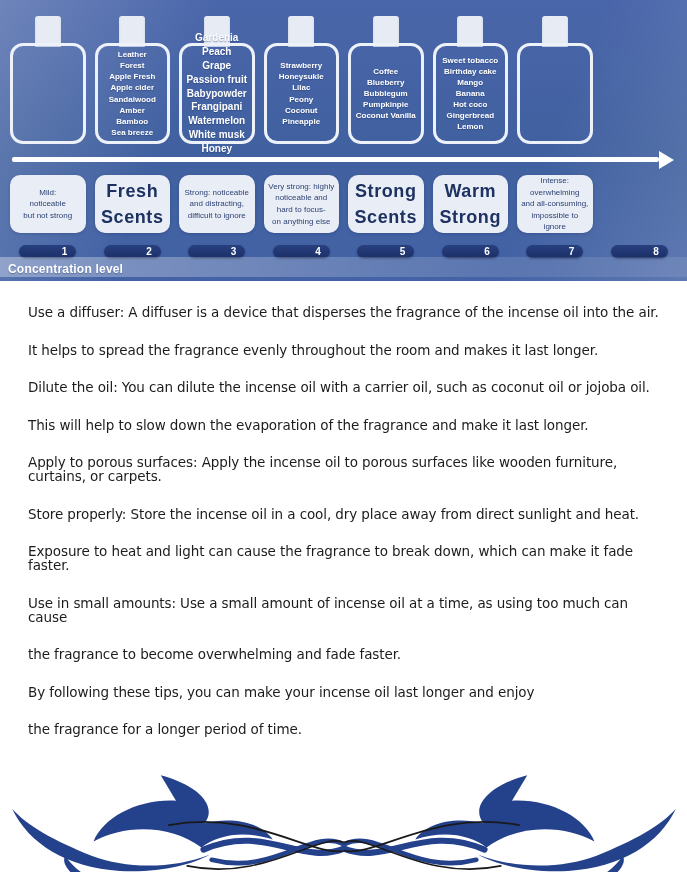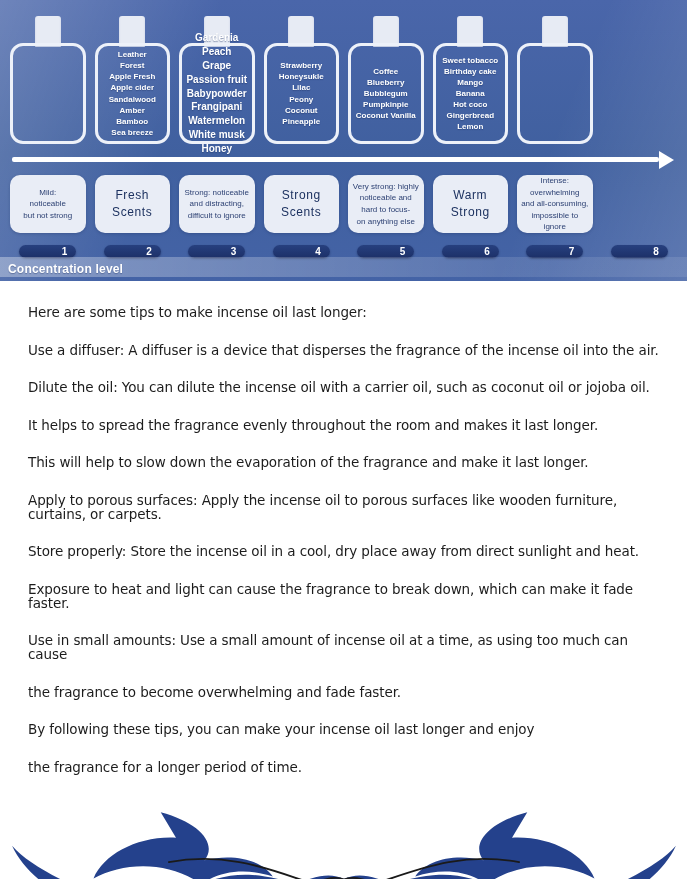--- a/index.html
+++ b/index.html
@@ -38,21 +38,21 @@
   }
 
   
   .boxes{margin-top:13px;}
   .desc-box{
     height:58px;background:#e9edf6;border-radius:10px;box-sizing:border-box;
     display:flex;align-items:center;justify-content:center;text-align:center;
     padding:3px 4px;box-shadow:0 1px 3px rgba(20,35,80,.25);
   }
   .desc-box .txt{white-space:pre-line;font-size:8px;line-height:1.45;color:#2e4274;}
-  .desc-box.headline .txt{font-size:12px;font-weight:normal;letter-spacing:.6px;color:#1d3260;white-space:normal;}
+  .desc-box.headline .txt{font-size:18px;font-weight:bold;letter-spacing:.6px;color:#1d3260;white-space:normal;}
 
   
   .pills{margin-top:12px;}
   .pill-cell{display:flex;justify-content:center;}
   .pill{
     width:57px;height:13px;border-radius:7px;background:linear-gradient(180deg,#27407f,#1c3068);
     color:#fff;font-size:10px;font-weight:bold;text-align:right;line-height:13px;
     padding-right:9px;box-sizing:border-box;box-shadow:0 1px 2px rgba(10,20,50,.4);
   }
 
@@ -161,30 +161,30 @@
 but not strong</div>
       </div>
     <div class="desc-box headline">
         <div class="txt">Fresh Scents</div>
       </div>
     <div class="desc-box detail">
         <div class="txt">Strong: noticeable
 and distracting,
 difficult to ignore</div>
       </div>
-    <div class="desc-box headline">
-        <div class="txt">Strong Scents</div>
-      </div>
     <div class="desc-box detail">
         <div class="txt">Very strong: highly
 noticeable and
 hard to focus-
 on anything else</div>
       </div>
     <div class="desc-box headline">
+        <div class="txt">Strong Scents</div>
+      </div>
+    <div class="desc-box headline">
         <div class="txt">Warm Strong</div>
       </div>
     <div class="desc-box detail">
         <div class="txt">Intense:
 overwhelming
 and all-consuming,
 impossible to ignore</div>
       </div>
   </div>
 
@@ -213,24 +213,23 @@
     <div class="pill-cell">
         <div class="pill">8</div>
       </div>
   </div>
 
   <div class="bottom-band"></div>
   <div class="conc-label">Concentration level</div>
 </div>
 
 <div class="tips">
-  <p>Here are some tips to make incense oil last longer:</p>
   <p>Use a diffuser: A diffuser is a device that disperses the fragrance of the incense oil into the air.</p>
+  <p>It helps to spread the fragrance evenly throughout the room and makes it last longer.</p>
   <p>Dilute the oil: You can dilute the incense oil with a carrier oil, such as coconut oil or jojoba oil.</p>
-  <p>It helps to spread the fragrance evenly throughout the room and makes it last longer.</p>
   <p>This will help to slow down the evaporation of the fragrance and make it last longer.</p>
   <p>Apply to porous surfaces: Apply the incense oil to porous surfaces like wooden furniture, curtains, or carpets.</p>
   <p>Store properly: Store the incense oil in a cool, dry place away from direct sunlight and heat.</p>
   <p>Exposure to heat and light can cause the fragrance to break down, which can make it fade faster.</p>
   <p>Use in small amounts: Use a small amount of incense oil at a time, as using too much can cause</p>
   <p>the fragrance to become overwhelming and fade faster.</p>
   <p>By following these tips, you can make your incense oil last longer and enjoy</p>
   <p>the fragrance for a longer period of time.</p>
 </div>
 

